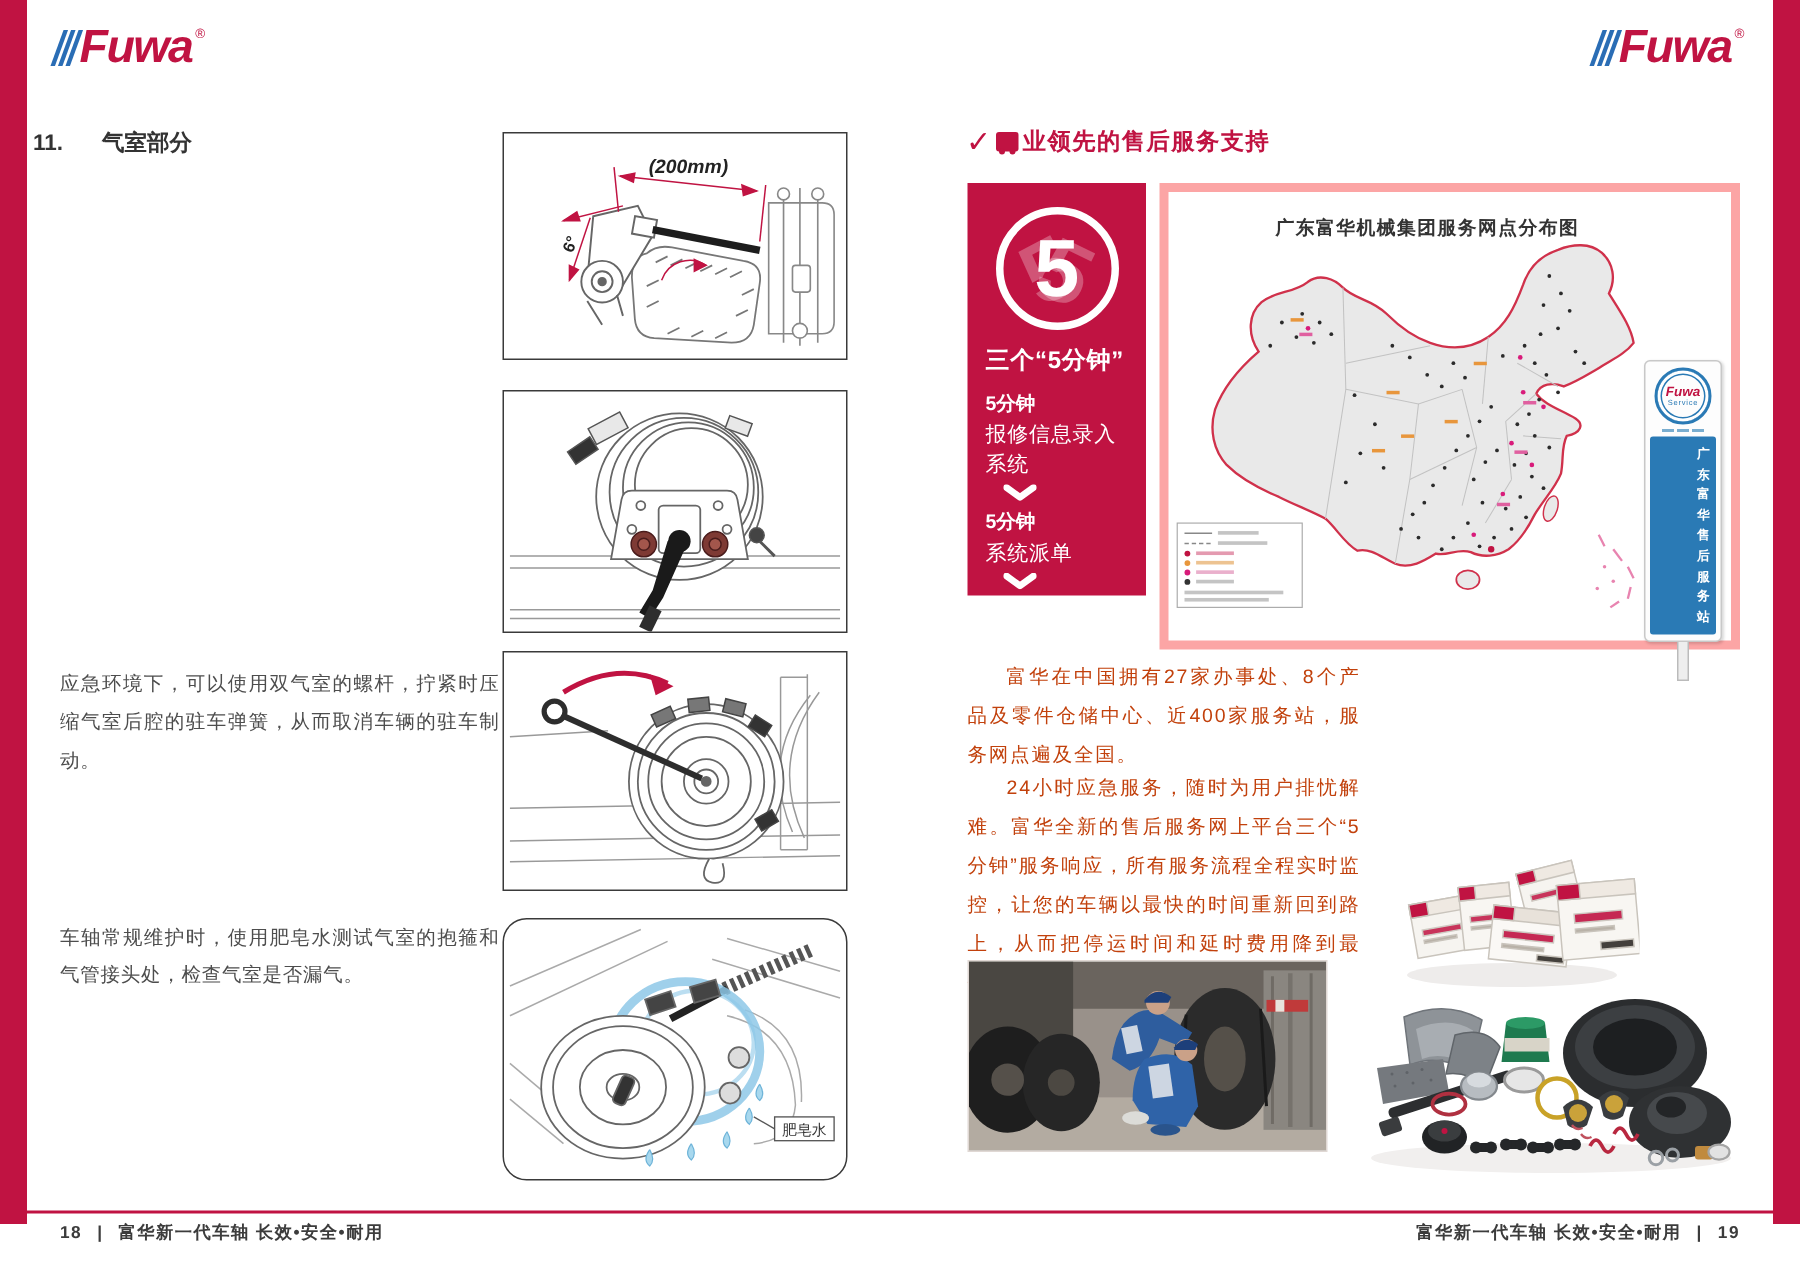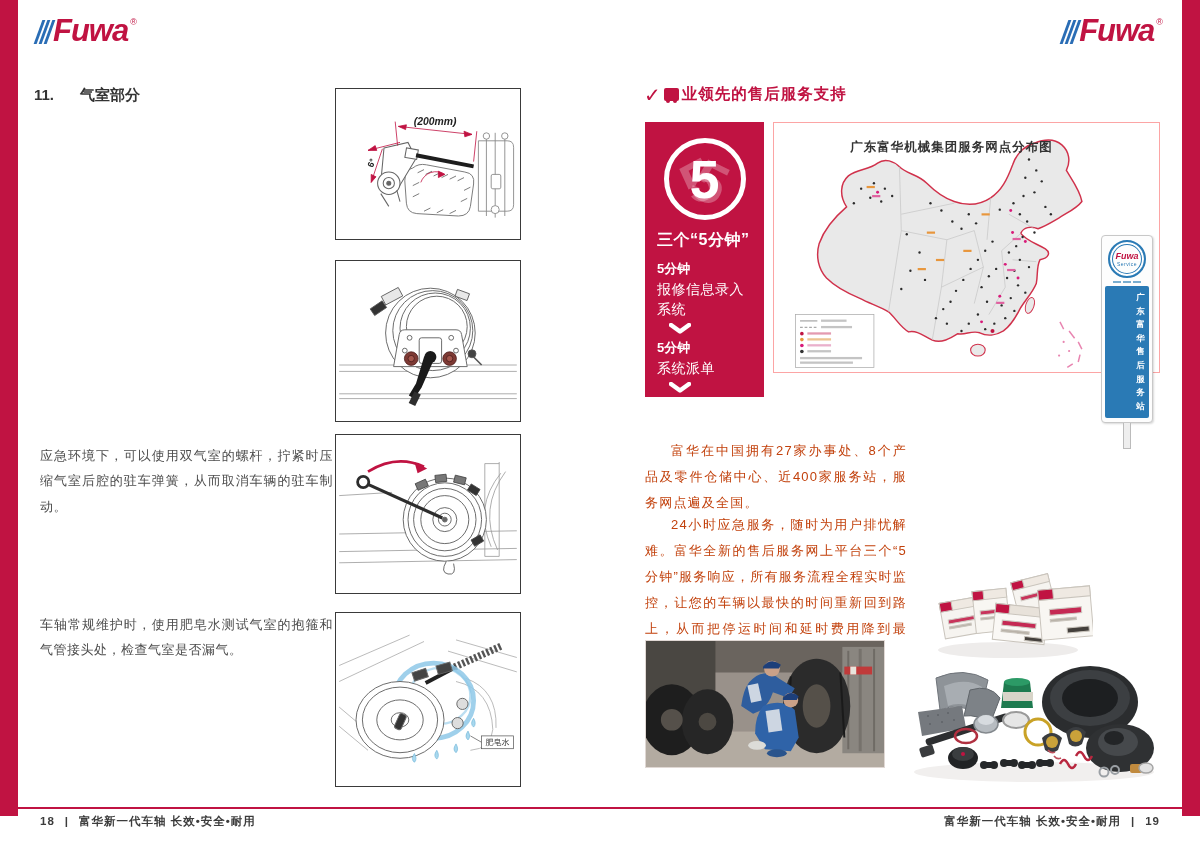--- a/index.html
+++ b/index.html
@@ -14,24 +14,24 @@
   .footer-text .sep { margin:0 10px; color:#3c3c3c; }
 
   
   .logo { position:absolute; top:15px; display:flex; align-items:flex-start; }
   .logo-stripes { display:flex; gap:2px; margin-top:5px; margin-right:2px; transform:skewX(-20deg); }
   .logo-stripes i { display:block; width:3px; height:24px; background:#2a6db5; }
   .logo-word { font-size:31px; font-weight:800; font-style:italic; color:#c01342; letter-spacing:-1px; line-height:1; }
   .logo-reg { font-size:9px; color:#c01342; margin-left:2px; margin-top:2px; }
 
   
-  .section-title { position:absolute; left:34px; top:86px; font-size:15px; font-weight:bold; color:#333; }
+  .section-title { position:absolute; left:22px; top:86px; font-size:15px; font-weight:bold; color:#333; }
   .section-title .num { margin-right:26px; }
   .para { position:absolute; left:40px; width:293px; font-size:13px; color:#4d4d4d; line-height:1.95; letter-spacing:0.5px; text-align:justify; }
-  .figbox { position:absolute; left:335px; width:186px; background:#fff; border:1.5px solid #3a3a3a; }
+  .figbox { position:absolute; left:335px; width:230px; background:#fff; border:1.5px solid #3a3a3a; }
   .figbox svg { display:block; width:100%; height:100%; }
 
   
   .rp-header { position:absolute; left:644px; top:84px; display:flex; align-items:center; gap:3px; }
   .rp-check { color:#c01342; font-size:20px; font-weight:bold; line-height:1; }
   .rp-truck { width:15px; height:13px; background:#c01342; border-radius:2px; position:relative; }
   .rp-truck:after { content:""; position:absolute; left:2px; bottom:-2px; width:4px; height:4px; background:#c01342; border-radius:50%; box-shadow:7px 0 0 #c01342; }
   .rp-header-text { font-size:15.5px; font-weight:bold; color:#c01342; letter-spacing:1px; }
 
   .service-panel { position:absolute; left:645px; top:122px; width:119px; height:275px; background:#c01342; color:#fff; padding:10px 12px; }
@@ -39,21 +39,21 @@
   .sp-ring { position:absolute; inset:0; border:5px solid #fff; border-radius:50%; }
   .sp-5 { position:absolute; left:0; top:0; width:100%; height:100%; display:flex; align-items:center; justify-content:center; font-size:54px; font-weight:800; color:#fff; }
   .sp-5ghost { position:absolute; left:0; top:0; width:100%; height:100%; display:flex; align-items:center; justify-content:center; font-size:58px; font-weight:800; color:rgba(255,255,255,0.28); }
   .g1 { transform:rotate(-28deg) translate(-6px,-2px); }
   .g2 { transform:rotate(26deg) translate(6px,0px); }
   .sp-headline { font-size:16px; font-weight:800; letter-spacing:0.5px; margin-bottom:8px; white-space:nowrap; }
   .sp-step .dur { font-size:13px; font-weight:bold; line-height:1.5; }
   .sp-step .desc { font-size:14px; line-height:1.45; letter-spacing:0.5px; }
   .sp-chevron { display:block; margin:4px 0 4px 12px; }
 
-  .map-panel { position:absolute; left:773px; top:122px; width:387px; height:251px; background:#fff; border:1px solid #fca5a5; }
+  .map-panel { position:absolute; left:773px; top:122px; width:387px; height:311px; background:#fff; border:6px solid #fca5a5; }
   .map-title { position:absolute; left:0; right:30px; top:16px; text-align:center; font-size:12.5px; font-weight:bold; color:#333; letter-spacing:1px; }
   .map-panel > svg { position:absolute; left:0; top:0; width:100%; height:100%; }
 
   .sign { position:absolute; right:6px; top:112px; width:52px; }
   .sign-top { background:#fdfdfd; border:1px solid #c8c8c8; border-radius:4px; padding:4px 3px; box-shadow:1px 1px 2px rgba(0,0,0,0.15); }
   .sign-ring { width:38px; height:38px; margin:0 auto; border:2px solid #2a7ab5; border-radius:50%; display:flex; flex-direction:column; align-items:center; justify-content:center; box-shadow:inset 0 0 0 2px #fff, inset 0 0 0 3px #2a7ab5; }
   .sign-brand { font-size:9px; font-weight:800; font-style:italic; color:#c01342; line-height:1; }
   .sign-sub { font-size:5px; color:#2a7ab5; letter-spacing:0.5px; }
   .sign-dashes { display:flex; justify-content:center; gap:2px; margin-top:3px; }
   .sign-dashes i { width:8px; height:2px; background:#7aaed0; }
@@ -219,21 +219,21 @@
         <rect x="170" y="108" width="13" height="9" transform="rotate(-30 176 112)" fill="#333"></rect>
       </g>
       <line x1="133" y1="84" x2="40" y2="42" stroke="#2d2d2d" stroke-width="4"></line>
       <circle cx="34" cy="39" r="7" stroke="#2d2d2d" stroke-width="3.5" fill="#fff"></circle>
       <path d="M138,138 q-8,14 2,16 q11,2 7,-13" fill="#fff" stroke="#666" stroke-width="1.2"></path>
       <path d="M40,26 Q76,4 110,20" stroke="#c01342" stroke-width="3.5" fill="none"></path>
       <polygon points="114,22 98,14 102,28" fill="#c01342"></polygon>
     </svg>
   </div>
 
-  <div class="figbox" style="top:612px; height:175px;">
+  <div class="figbox" style="top:612px; height:175px;border-radius:16px;">
     <svg viewBox="0 0 230 173">
       <g stroke="#aaa" stroke-width="1" fill="none">
         <line x1="4" y1="44" x2="92" y2="6"></line>
         <line x1="4" y1="64" x2="110" y2="14"></line>
         <line x1="140" y1="26" x2="226" y2="52"></line>
         <line x1="150" y1="12" x2="226" y2="34"></line>
         <path d="M150,64 q44,10 46,60 q-2,24 -28,26"></path>
         <path d="M162,60 q40,14 38,62"></path>
         <line x1="4" y1="120" x2="40" y2="150"></line>
         <line x1="4" y1="96" x2="30" y2="118"></line>

